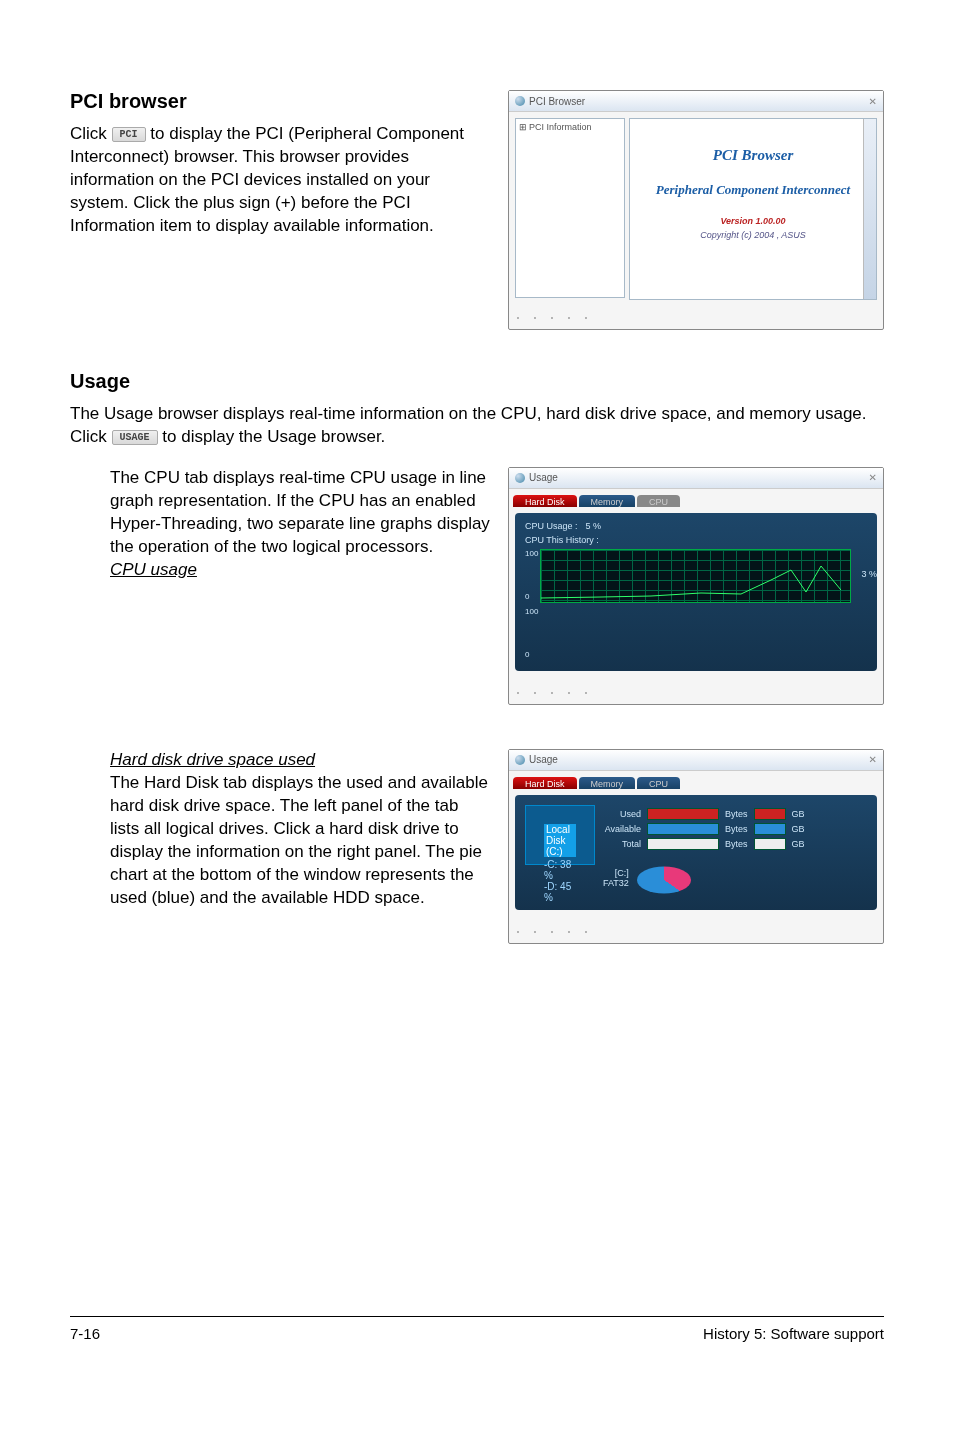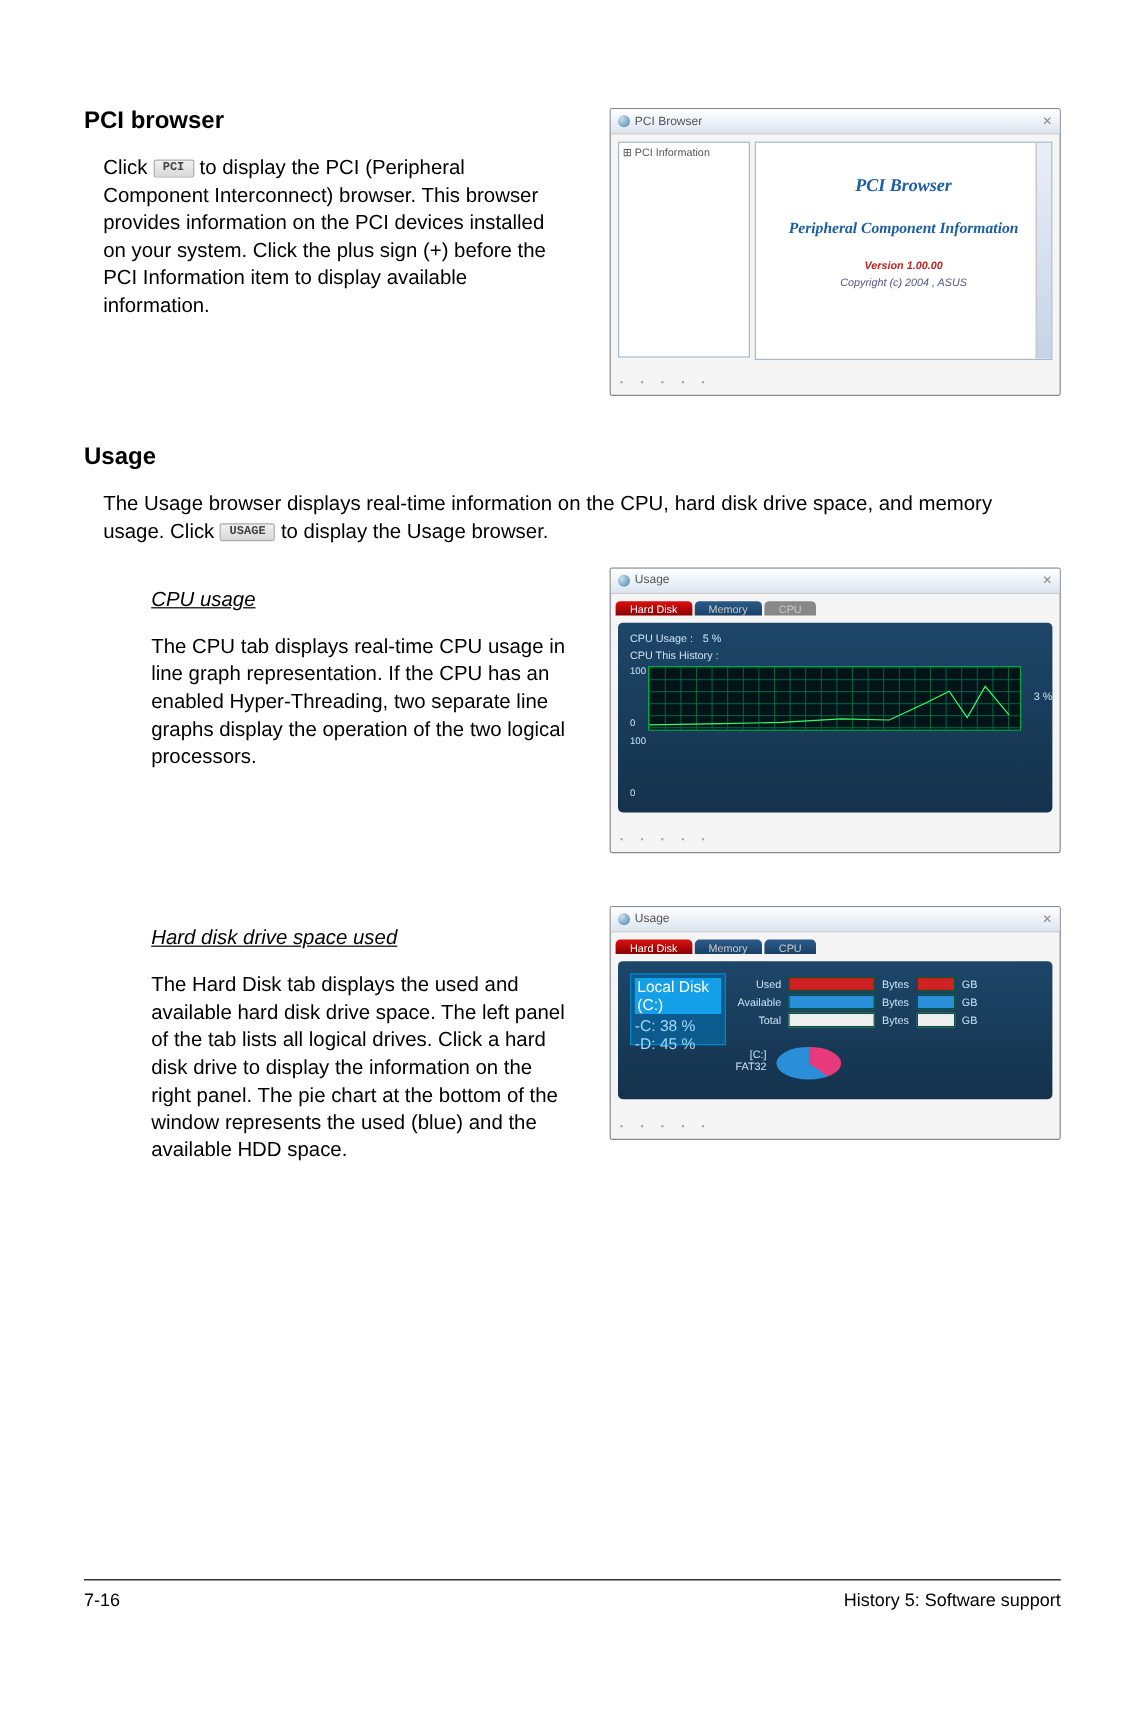--- a/index.html
+++ b/index.html
@@ -1,18 +1,18 @@
 <!DOCTYPE html>
 <html><head>
 <meta charset="utf-8">
 <style>
 html,body{margin:0;padding:0;background:#fff;font-family:Arial,Helvetica,sans-serif;color:#000;width:954px}
 .page{width:954px;min-height:1380px;padding:90px 70px 0 70px;box-sizing:border-box;position:relative}
 h3{font-weight:bold;font-size:20px;margin:0 0 10px 0}
-p{font-size:17px;line-height:1.35;margin:16px}
+p{font-size:17px;line-height:1.35;margin:0}
 .row{display:flex;gap:18px;align-items:flex-start}
 .left{flex:1}
 .right{flex-shrink:0}
 .inline-img{display:inline-block;vertical-align:middle;background:linear-gradient(#f0f0f0,#d9d9d9);border:1px solid #aaa;border-radius:2px;font:10px Courier,monospace;font-weight:bold;padding:1px 7px;color:#444}
 .win-pci{width:376px}
 .mock{border:1px solid #888;background:#f5f5f5;border-radius:2px;box-sizing:border-box}
 .titlebar{height:20px;background:linear-gradient(#fff,#dbe5f1);font-size:10px;color:#555;display:flex;align-items:center;padding:0 6px;border-bottom:1px solid #ccc}
 .titlebar .cls{margin-left:auto;font-size:10px;color:#888}
 .titlebar .globe{width:10px;height:10px;border-radius:50%;background:radial-gradient(circle at 30% 30%,#cde,#48a);margin-right:4px}
 .pci-body{display:flex;padding:6px;gap:4px}
@@ -32,21 +32,21 @@
 .usage-panel{background:linear-gradient(#1d4669,#14324c);border-radius:4px;padding:8px 0 12px 10px;color:#cbe4f7;font-size:9px}
 .label-row{display:flex;gap:8px;font-size:9px;color:#cbe4f7;margin-bottom:4px}
 .graph{height:52px;background:#031418;border:1px solid #0a4;position:relative;margin-bottom:4px;overflow:hidden}
 .grid{position:absolute;inset:0;background-image:linear-gradient(#064 1px,transparent 1px),linear-gradient(90deg,#064 1px,transparent 1px);background-size:13px 10px}
 .line{position:absolute;bottom:2px;left:0;right:0;height:40px}
 .percent{position:absolute;right:-26px;font-size:9px;color:#cbe4f7}
 .graph-wrap{position:relative;margin-right:26px}
 .dots{color:#aaa;font-size:18px;letter-spacing:3px;padding:1px 6px}
 .hd-body{padding:6px 6px 10px 6px}
 .hd-panel{background:linear-gradient(#1d4669,#14324c);border-radius:4px;padding:10px;color:#cbe4f7;font-size:9px;display:flex;gap:8px}
-.drive-box{width:80px;height:60px;background:#0c5b8f;border:1px solid #08c;font-size:13px;color:#9fd7ff;padding:3px;box-sizing:border-box}
+.drive-box{width:70px;height:60px;background:#0c5b8f;border:1px solid #08c;font-size:10px;color:#9fd7ff;padding:18px;box-sizing:border-box}
 .drive-box .dl{background:#13a0e8;color:#fff;padding:0 2px;margin-bottom:2px}
 .hd-right{flex:1}
 .hd-row{display:flex;align-items:center;gap:6px;margin:3px 0;font-size:9px;color:#cbe4f7}
 .hd-row .lbl{width:38px;text-align:right}
 .bar{height:10px;border:1px solid #053}
 .bar.red{background:#c22}
 .bar.blue{background:#2a8ed8}
 .bar.white{background:#eee}
 .pie{width:54px;height:40px;border-radius:50%;background:conic-gradient(#e8397a 0 135deg,#2a8ed8 135deg 360deg);transform:scaleY(0.68);margin-top:4px}
 .pie-row{display:flex;align-items:center;gap:8px;margin-top:6px}
@@ -77,43 +77,43 @@
           <span>PCI Browser</span>
           <span class="cls">✕</span>
         </div>
         <div class="pci-body">
           <div class="pci-tree">
             ⊞ <span>PCI Information</span>
           </div>
           <div class="pci-main">
             <div class="scroll-thumb"></div>
             <div class="pci-title">PCI Browser</div>
-            <div class="pci-sub">Peripheral Component Information</div>
+            <div class="pci-sub">Peripheral Component Interconnect</div>
             <div class="pci-ver">Version 1.00.00</div>
             <div class="pci-copy">Copyright (c) 2004 , ASUS</div>
           </div>
         </div>
         <div class="dots">· · · · ·</div>
       </div>
     </div>
   </div>
 
   <div class="section2">
     <h3>Usage</h3>
     <p>
       <span>The Usage browser displays real-time information on the CPU, hard disk drive space, and memory usage. Click </span>
       <span class="inline-img">USAGE</span>
       <span> to display the Usage browser.</span>
     </p>
   </div>
 
   <div class="row indent" style="margin-top:18px">
     <div class="left">
+      <p>The CPU tab displays real-time CPU usage in line graph representation. If the CPU has an enabled Hyper-Threading, two separate line graphs display the operation of the two logical processors.</p>
       <p><span class="underline">CPU usage</span></p>
-      <p>The CPU tab displays real-time CPU usage in line graph representation. If the CPU has an enabled Hyper-Threading, two separate line graphs display the operation of the two logical processors.</p>
     </div>
     <div class="right" style="width:376px">
       <div class="mock">
         <div class="titlebar">
           <span class="globe"></span>
           <span>Usage</span>
           <span class="cls">✕</span>
         </div>
         <div class="tabline">
           <span class="tab red">Hard Disk</span>

